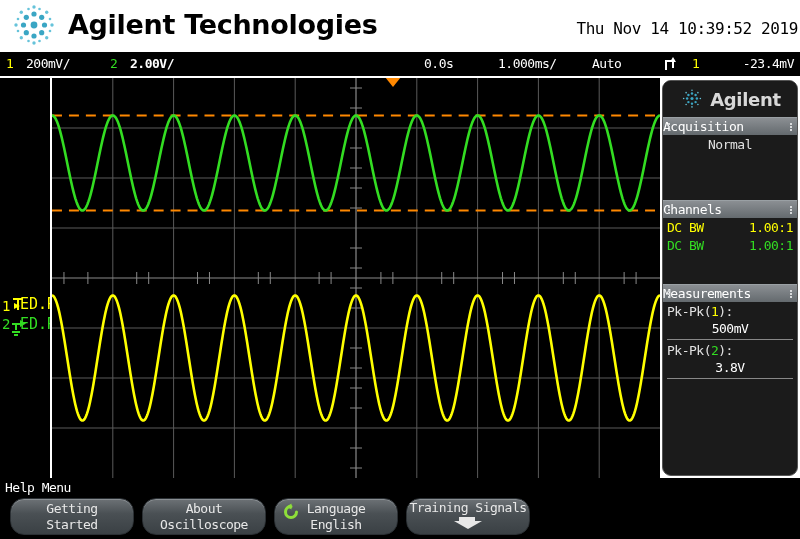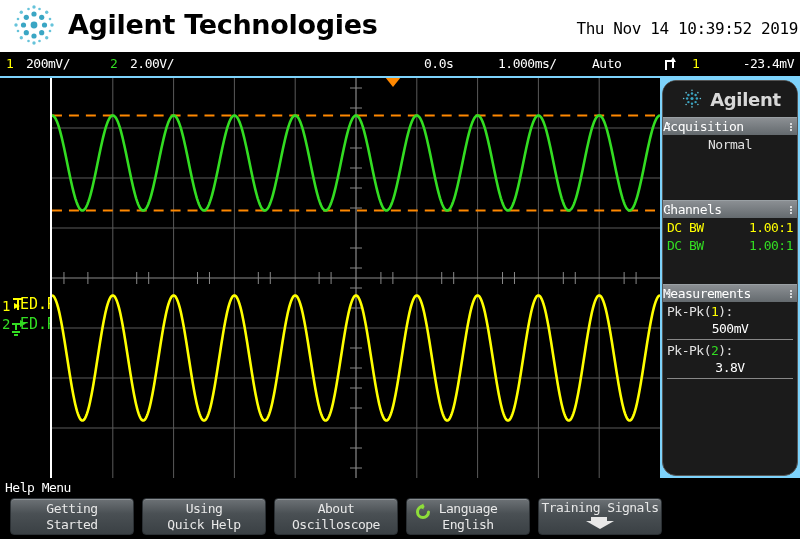--- a/index.html
+++ b/index.html
@@ -2,21 +2,21 @@
 <html><head>
 <meta charset="utf-8">
 <style>
   * { box-sizing: border-box; margin: 0; padding: 0; }
   html, body {
     width: 800px; height: 539px;
     background: #000;
     font-family: "DejaVu Sans", sans-serif;
     overflow: hidden;
   }
-  #screen { position: relative; width: 800px; height: 516px; background: #7dd3fc; padding-left: 29px; }
+  #screen { position: relative; width: 800px; height: 516px; background: #ffffff; padding-left: 29px; }
 
   
   .header {
     position: absolute; left: 0; top: 0; width: 800px; height: 52px;
     background: #ffffff;
   }
   .logo-mark { position: absolute; left: 6px; top: 4px; width: 56px; height: 44px; }
   .brand-title {
     position: absolute; left: 68px; top: 9px;
     font-family: "DejaVu Sans", sans-serif;
@@ -34,21 +34,21 @@
   .statusbar {
     position: absolute; left: 0; top: 52px; width: 800px; height: 24px;
     background: #000;
     font-family: "DejaVu Sans Mono", monospace;
     font-size: 13px;
   }
   .statusbar span { position: absolute; top: 4px; white-space: nowrap; letter-spacing: -0.5px; }
   .s-ch1n  { left: 6px;   color: #ffff00; }
   .s-ch1v  { left: 26px;  color: #ffffff; }
   .s-ch2n  { left: 110px; color: #33dd22; }
-  .s-ch2v  { left: 130px; color: #ffffff; }
+  .s-ch2v  { left: 130px; color: #ffffff; font-weight: bold; }
   .s-tpos  { left: 424px; color: #ffffff; }
   .s-tdiv  { left: 498px; color: #ffffff; }
   .s-mode  { left: 592px; color: #ffffff; }
   .s-tsrc  { left: 692px; color: #ffff00; }
   .s-tlvl  { right: 6px;  color: #ffffff; }
   .s-tedge { left: 663px; top: 4px; }
 
   
   .plot {
     position: absolute; left: 0px; top: 78px;
@@ -81,21 +81,21 @@
   .edr { position:absolute; font-family:"DejaVu Sans Mono", monospace; font-size:15px; letter-spacing:0px; }
   .edr1 { left: 20px; top: 217px; color: #ffff00; }
   .edr2 { left: 20px; top: 237px; color: #33dd22; }
 
   
   .sidebar {
     position: absolute; left: 662px; top: 80px;
     width: 136px; height: 396px;
     background: #1b1b1b;
     border: 1px solid #555;
-    border-radius: 14px;
+    border-radius: 9px;
     overflow: hidden;
   }
   .sb-logo {
     position: relative; height: 36px; background: #1b1b1b;
     display: flex; align-items: center; justify-content: center; gap: 5px;
   }
   .sb-logo-text {
     font-size: 18px; font-weight: bold; color: #d8d8d8;
     font-family: "DejaVu Sans", sans-serif; letter-spacing: -0.3px;
   }
@@ -132,21 +132,21 @@
     background: #000;
   }
   .menu-title {
     position: absolute; left: 5px; top: 2px;
     font-family: "DejaVu Sans Mono", monospace;
     font-size: 13px; color: #ffffff; letter-spacing:-0.5px;
   }
   .softkeys { position: absolute; left: 10px; top: 20px; display: flex; gap: 8px; }
   .softkey {
     width: 124px; height: 37px;
-    border-radius: 4px;
+    border-radius: 14px;
     background: linear-gradient(#6d7276 0%, #4a5054 42%, #3a4044 100%);
     border: 1px solid #2b3034;
     box-shadow: inset 0 1px 0 #8a8f93;
     position: relative;
     display: flex; flex-direction: column;
     align-items: center; justify-content: center;
     font-family: "DejaVu Sans Mono", monospace;
     font-size: 13px; color: #e8e8e8; letter-spacing: -0.5px;
     line-height: 16px;
   }
@@ -402,24 +402,20 @@
   </div>
 
   <div class="menubar">
     <div class="menu-title">Help Menu</div>
     <div class="softkeys">
       <div class="softkey">
         <span class="l1">Getting</span>
         <span class="l2">Started</span>
       </div>
       <div class="softkey">
-        <span class="l1">Using</span>
-        <span class="l2">Quick Help</span>
-      </div>
-      <div class="softkey">
         <span class="l1">About</span>
         <span class="l2">Oscilloscope</span>
       </div>
       <div class="softkey">
         <svg class="lang-icon" width="18" height="18" viewBox="0 0 18 18">
           <path d="M14.5 9 A5.5 5.5 0 1 1 9 3.5" stroke="#8ede3a" stroke-width="3" fill="none" stroke-linecap="round"></path>
           <path d="M9.5 0.5 L9.5 6.5 L4.5 3.5 Z" fill="#8ede3a"></path>
         </svg>
         <span class="l1">Language</span>
         <span class="l2">English</span>

